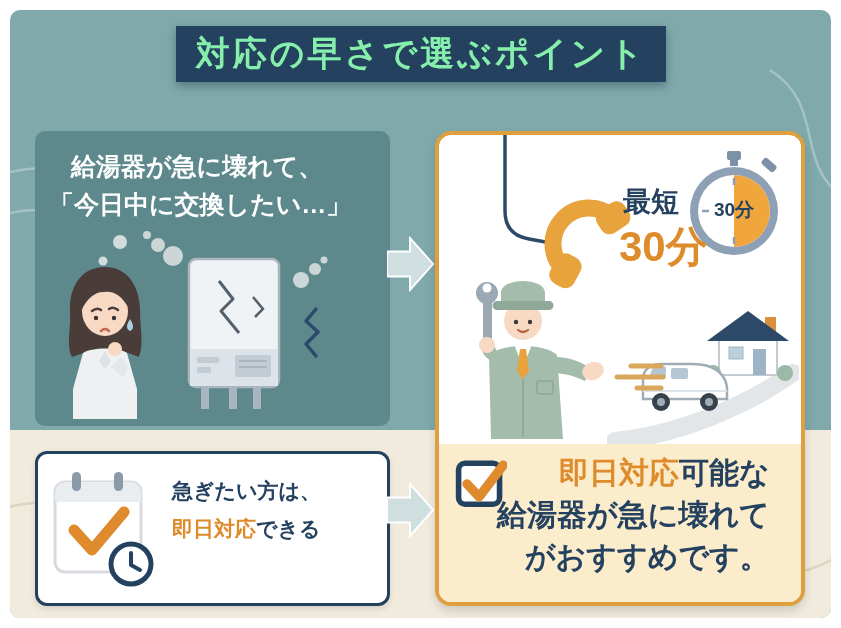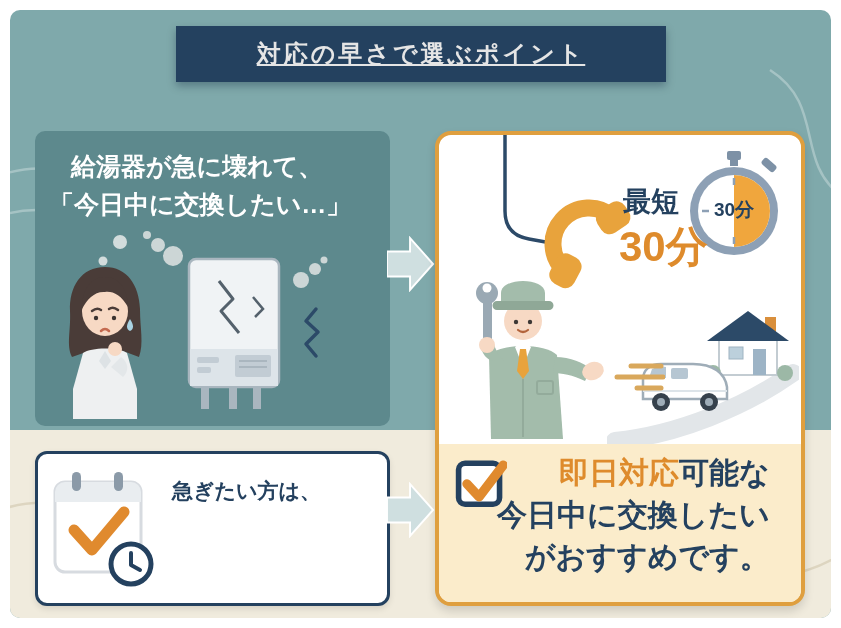--- a/index.html
+++ b/index.html
@@ -18,21 +18,21 @@
   .stage{position:relative;width:841px;height:628px;background:#fff;overflow:hidden;}
   .bg{position:absolute;left:10px;top:10px;width:821px;height:608px;background:var(--teal-bg);border-radius:10px;overflow:hidden;}
   .bg-cream{position:absolute;left:0;right:0;bottom:0;height:188px;background:var(--cream-bg);}
   .decor{position:absolute;inset:0;width:100%;height:100%;}
   .decor path{fill:none;stroke-width:2.5;}
   .wave-white{stroke:rgba(255,255,255,.30);}
   .wave-tan{stroke:#ddd5c0;}
 
   .title-banner{position:absolute;left:176px;top:26px;width:490px;height:56px;background:var(--navy);
     display:flex;align-items:center;justify-content:center;box-shadow:0 4px 8px rgba(16,36,60,.35);}
-  .title-banner span{color:#e5e5e5;font-size:24px;font-weight:bold;letter-spacing:3px;white-space:nowrap;text-decoration:underline;}
+  .title-banner span{color:#86efac;font-size:34px;font-weight:bold;letter-spacing:3px;white-space:nowrap;}
 
   .panel{position:absolute;margin-top:16px;}
   .problem-panel{left:35px;top:115px;width:355px;height:295px;background:var(--panel-teal);border-radius:10px;overflow:hidden;}
   .problem-text{position:absolute;left:14px;top:16px;color:#fff;font-size:25px;font-weight:bold;line-height:38px;white-space:nowrap;}
   .pt-line1{margin-left:22px;}
   .dots{position:absolute;left:58px;top:100px;width:44px;height:40px;}
   .woman{position:absolute;left:16px;top:130px;width:108px;height:160px;}
   .heater{position:absolute;left:138px;top:122px;width:122px;height:165px;}
   .smoke-a{position:absolute;left:106px;top:96px;width:46px;height:40px;}
   .smoke-b{position:absolute;left:255px;top:123px;width:40px;height:36px;}
@@ -224,38 +224,39 @@
       <path d="M77 61 q5 4 10 0" stroke="#b3643c" stroke-width="2.2" fill="none" stroke-linecap="round"></path>
     </svg>
 
     <div class="recommend">
       <svg class="checkbox" viewBox="0 0 58 58">
         <rect x="6" y="10" width="44" height="44" rx="7" fill="#ffffff" stroke="#24415f" stroke-width="6"></rect>
         <path d="M15 32 L28 46 L54 12" stroke="#e08a2e" stroke-width="10" fill="none" stroke-linecap="round" stroke-linejoin="round"></path>
       </svg>
       <div class="recommend-text">
         <div class="r-line1"><span class="hl">即日対応</span><span>可能な</span></div>
-        <div>今日中に交換したい</div>
+        <div>給湯器が急に壊れて</div>
         <div>がおすすめです。</div>
       </div>
     </div>
   </div>
 
   <div class="panel advice-panel">
     <svg class="calendar" viewBox="0 0 104 124">
       <rect x="5" y="16" width="86" height="90" rx="10" fill="#ffffff" stroke="#d7dbe0" stroke-width="3"></rect>
       <path d="M5 26 a10 10 0 0 1 10 -10 h66 a10 10 0 0 1 10 10 v10 H5 Z" fill="#e9edf0"></path>
       <rect x="22" y="6" width="9" height="19" rx="4.5" fill="#8b9aa8"></rect>
       <rect x="64" y="6" width="9" height="19" rx="4.5" fill="#8b9aa8"></rect>
       <path d="M24 64 L42 84 L74 46" stroke="#e08a2e" stroke-width="11" fill="none" stroke-linecap="round" stroke-linejoin="round"></path>
       <circle cx="81" cy="98" r="20" fill="#ffffff" stroke="#24415f" stroke-width="5"></circle>
       <path d="M81 87 L81 99 L90 104" stroke="#24415f" stroke-width="4" fill="none" stroke-linecap="round" stroke-linejoin="round"></path>
     </svg>
     <div class="advice-text">
       <div>急ぎたい方は、</div>
+      <div><span class="hl">即日対応</span><span>できる</span></div>
     </div>
   </div>
 
   <svg class="arrow arrow2" viewBox="0 0 50 58">
     <polygon points="0,16 24,16 24,2 48,29 24,56 24,42 0,42"></polygon>
   </svg>
 
 </div>
 
 </body></html>

